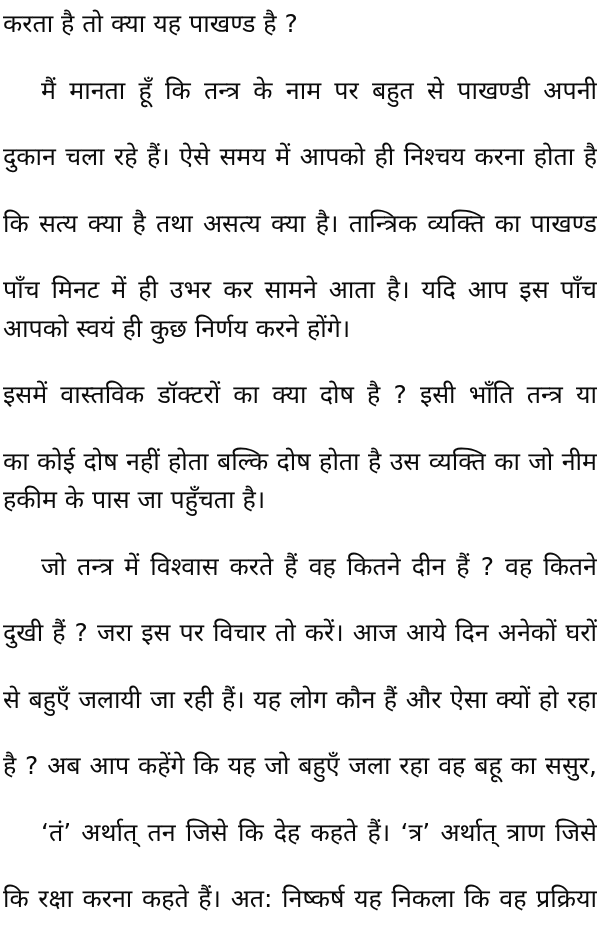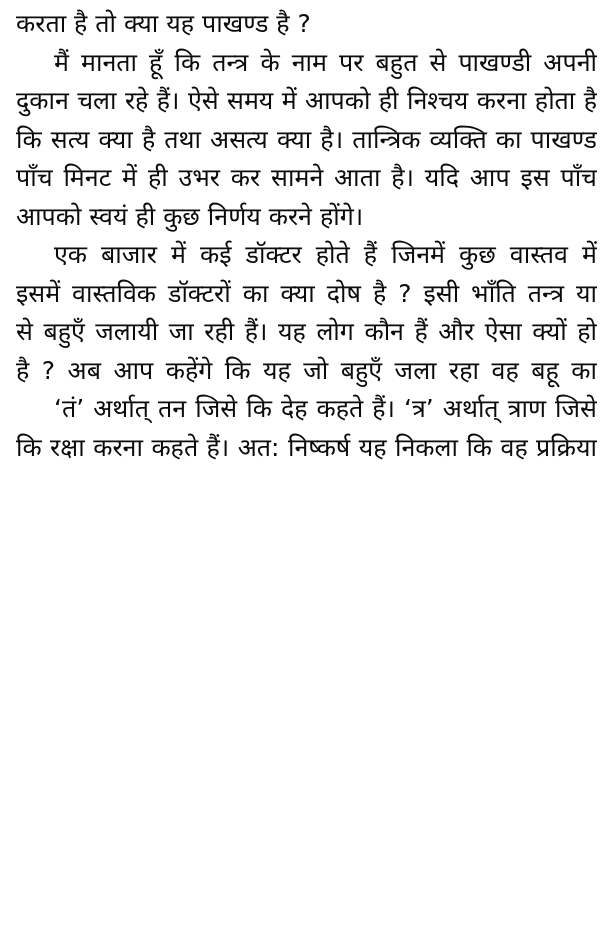--- a/index.html
+++ b/index.html
@@ -9,60 +9,64 @@
   body {
     width: 600px;
     height: 930px;
     background: #ffffff;
     overflow: hidden;
   }
   .book-page {
     box-sizing: border-box;
     width: 600px;
     height: 930px;
-    padding: 5px 3px 0 16px;
+    padding: 5px 3px 0 3px;
     background: #ffffff;
     color: #0b0b0b;
     font-family: "DejaVu Sans", "Liberation Sans", sans-serif;
     font-size: 25px;
     line-height: 38.5px;
     font-weight: 500;
   }
   .page-text {
     width: 100%;
   }
   .line {
     white-space: nowrap;        
     overflow: hidden;
     text-align: justify;
     text-align-last: justify;
     height: 38.5px;
   }
   .line.wrapfit {               
     white-space: normal;
+    margin-top: 28px;
   }
   .line.no-justify {
     text-align: left;
     text-align-last: left;
   }
   .line.indent {
     text-indent: 38px;
   }
 </style>
 </head>
 <body>
 
 <div class="book-page" style="background: rgb(255, 255, 255); color: rgb(11, 11, 11);">
   <div class="page-text">
       <div class="line no-justify">करता है तो क्या यह पाखण्ड है ?</div>
       <div class="line indent wrapfit">मैं मानता हूँ कि तन्त्र के नाम पर बहुत से पाखण्डी अपनी</div>
       <div class="line wrapfit">दुकान चला रहे हैं। ऐसे समय में आपको ही निश्चय करना होता है</div>
       <div class="line wrapfit">कि सत्य क्या है तथा असत्य क्या है। तान्त्रिक व्यक्ति का पाखण्ड तो</div>
       <div class="line wrapfit">पाँच मिनट में ही उभर कर सामने आता है। यदि आप इस पाँच मिनट</div>
       <div class="line no-justify">आपको स्वयं ही कुछ निर्णय करने होंगे।</div>
-      <div class="line indent wrapfit">एक बाजार में कई डॉक्टर होते हैं जिनमें कुछ वास्तव में</div>
       <div class="line wrapfit">इसमें वास्तविक डॉक्टरों का क्या दोष है ? इसी भाँति तन्त्र या तांत्रिक</div>
+      <div class="line wrapfit">का कोई दोष नहीं होता बल्कि दोष होता है उस व्यक्ति का जो नीम</div>
+      <div class="line no-justify">हकीम के पास जा पहुँचता है।</div>
+      <div class="line indent wrapfit">जो तन्त्र में विश्वास करते हैं वह कितने दीन हैं ? वह कितने</div>
+      <div class="line wrapfit">दुखी हैं ? जरा इस पर विचार तो करें। आज आये दिन अनेकों घरों</div>
       <div class="line wrapfit">से बहुएँ जलायी जा रही हैं। यह लोग कौन हैं और ऐसा क्यों हो रहा</div>
       <div class="line wrapfit">है ? अब आप कहेंगे कि यह जो बहुएँ जला रहा वह बहू का ससुर,</div>
       <div class="line indent wrapfit">‘तं’ अर्थात् तन जिसे कि देह कहते हैं। ‘त्र’ अर्थात् त्राण जिसे</div>
       <div class="line wrapfit">कि रक्षा करना कहते हैं। अत: निष्कर्ष यह निकला कि वह प्रक्रिया</div>
     </div>
 </div>
 
 </body></html>

